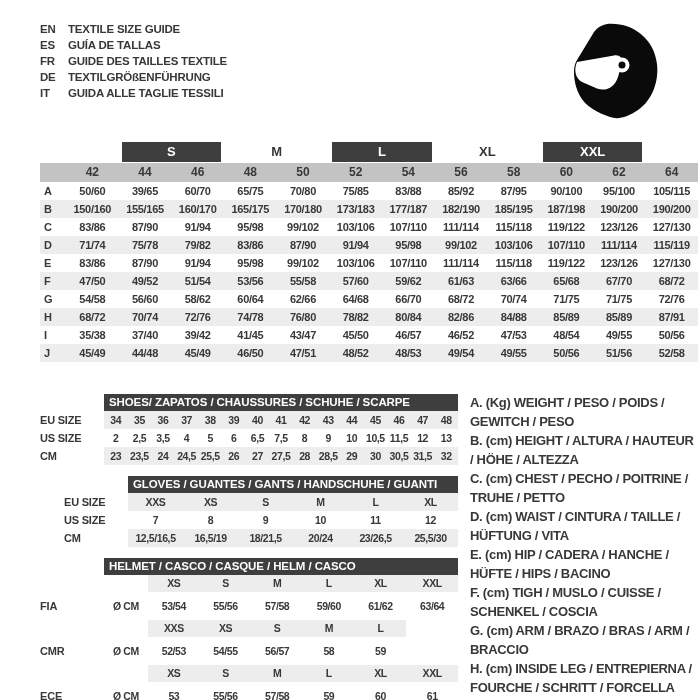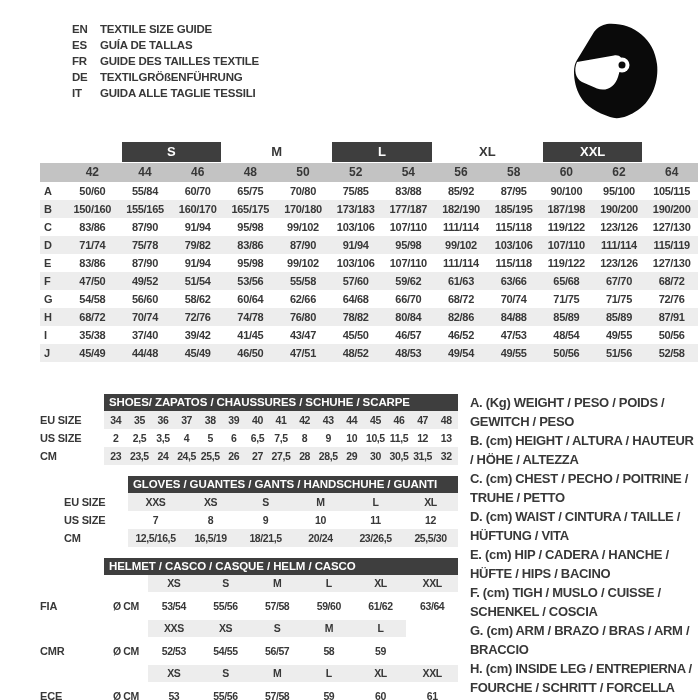--- a/index.html
+++ b/index.html
@@ -4,21 +4,21 @@
 <style>
   html,body{margin:0;padding:0;background:#fff;}
   .page{
     position:relative;width:700px;height:700px;background:#ffffff;overflow:hidden;
     font-family:"Liberation Sans","DejaVu Sans",sans-serif;font-weight:700;color:#383838;
     -webkit-font-smoothing:antialiased;
   }
   
   .lang-list{position:absolute;left:40px;top:21px;}
   .lang-row{display:flex;font-size:11.5px;line-height:16px;letter-spacing:-0.2px;}
-  .lang-code{width:28px;flex:0 0 28px;margin-left:32px;}
+  .lang-code{width:28px;flex:0 0 28px;}
   .helmet-wrap{position:absolute;left:572px;top:22px;width:90px;height:100px;}
   
   .main-table{position:absolute;left:40px;top:141px;width:658px;}
   .mt-row{display:grid;grid-template-columns:26px repeat(12,1fr);align-items:center;}
   .mt-groups{height:22px;line-height:22px;font-size:13px;}
   .mt-group{text-align:center;}
   .mt-group.dark{background:#3e3e3e;color:#fdfdfd;margin:0 3px;height:20px;line-height:20px;}
   .mt-sizes{height:19px;line-height:19px;background:#c3c3c3;font-size:12px;}
   .mt-data{height:18px;line-height:18px;font-size:11px;letter-spacing:-0.3px;}
   .mt-data.stripe{background:#ededed;}
@@ -102,21 +102,21 @@
         <div class="mt-val">54</div>
         <div class="mt-val">56</div>
         <div class="mt-val">58</div>
         <div class="mt-val">60</div>
         <div class="mt-val">62</div>
         <div class="mt-val">64</div>
       </div>
       <div class="mt-row mt-data">
         <div class="mt-letter">A</div>
         <div class="mt-val">50/60</div>
-        <div class="mt-val">55/84</div>
+        <div class="mt-val">39/65</div>
         <div class="mt-val">60/70</div>
         <div class="mt-val">65/75</div>
         <div class="mt-val">70/80</div>
         <div class="mt-val">75/85</div>
         <div class="mt-val">83/88</div>
         <div class="mt-val">85/92</div>
         <div class="mt-val">87/95</div>
         <div class="mt-val">90/100</div>
         <div class="mt-val">95/100</div>
         <div class="mt-val">105/115</div>

